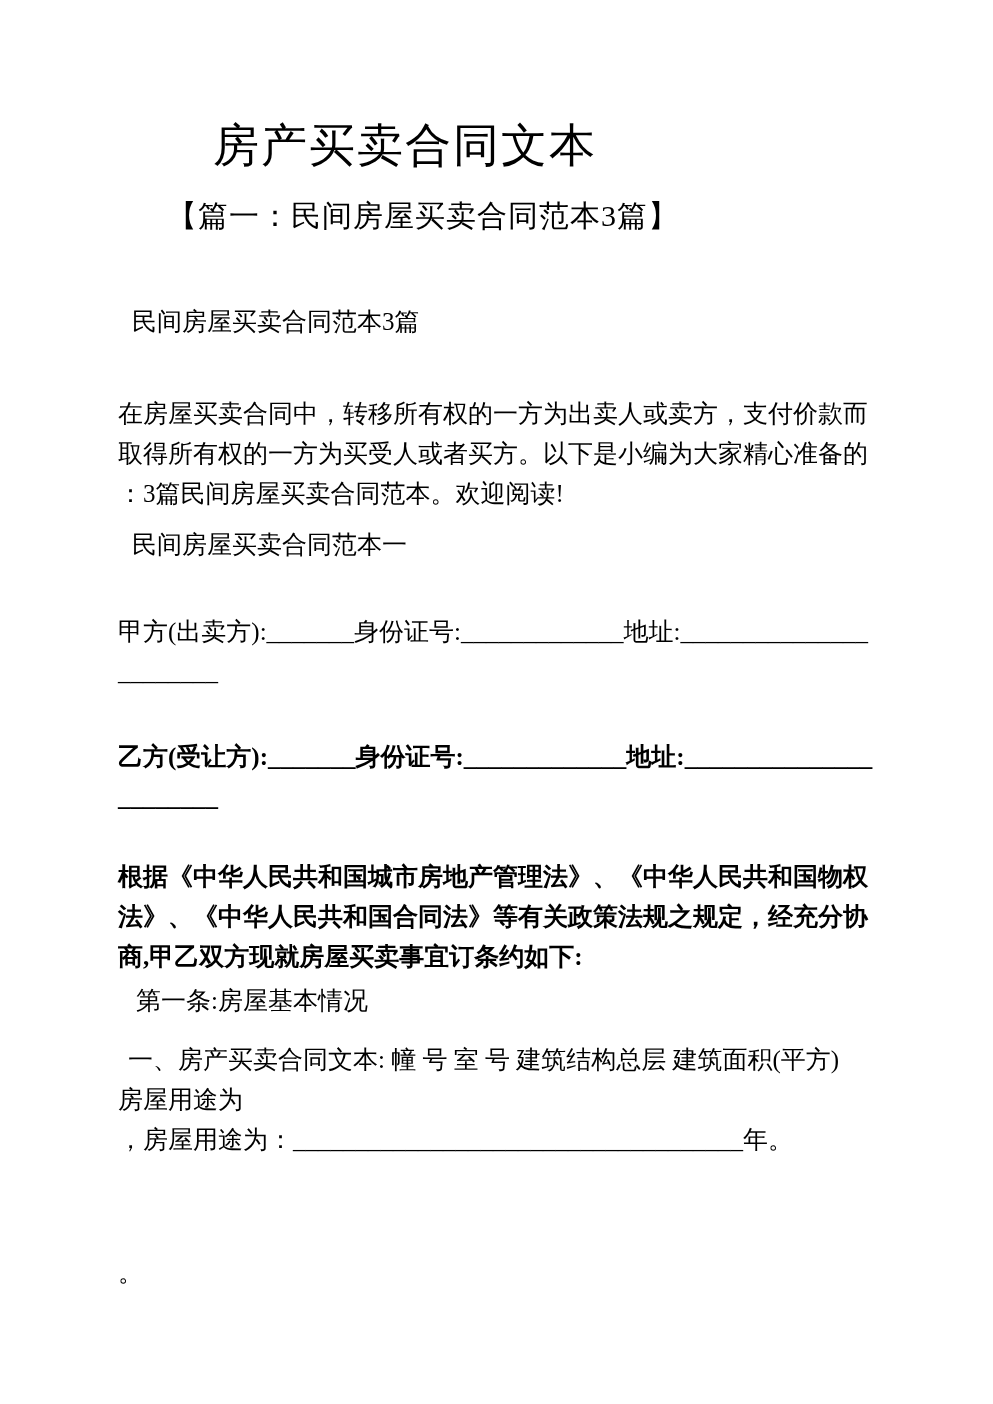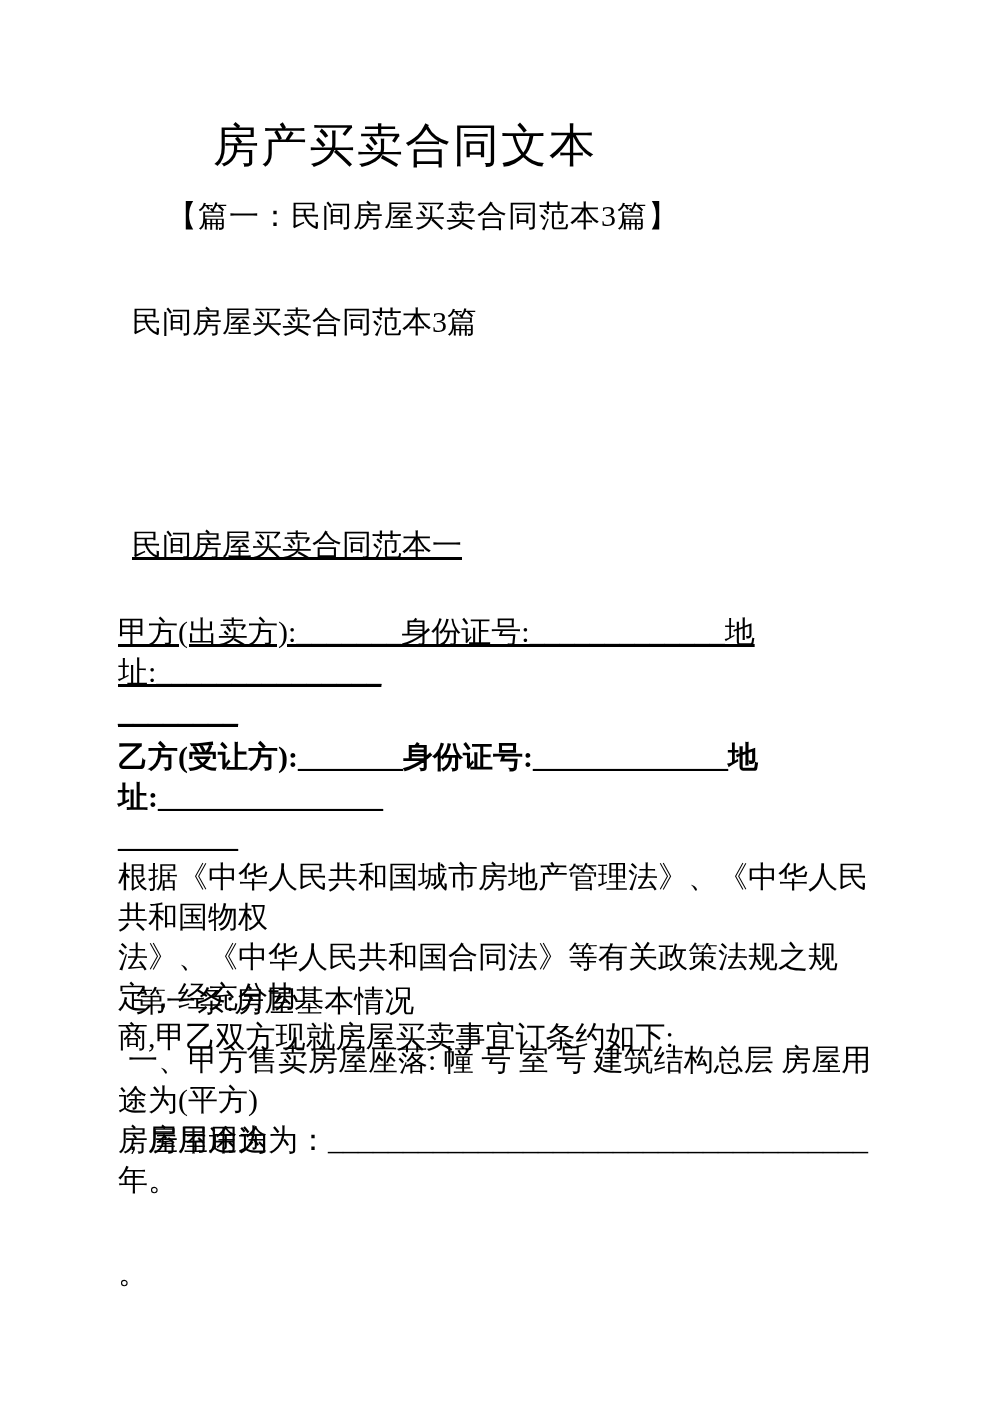--- a/index.html
+++ b/index.html
@@ -14,21 +14,21 @@
     background: #ffffff;
     color: #000000;
     font-family: "Liberation Serif", "DejaVu Serif", serif;
     overflow: hidden;
   }
   .blk {
     position: absolute;
     left: 118px;
     width: 762px;
     margin: 0;
-    font-size: 30px;
+    font-size: 25px;
     line-height: 40px;
     font-weight: normal;
     white-space: pre-line;
     color: #000000;
   }
   .doc-title {
     top: 116px;
     left: 0;
     width: 810px;
     text-align: center;
@@ -40,57 +40,60 @@
     top: 193px;
     left: 0;
     width: 846px;
     text-align: center;
     font-size: 30px;
     line-height: 46px;
     letter-spacing: 1px;
   }
   .b-sample-count { top: 302px; padding-left: 14px; }
   .b-intro        { top: 394px; }
-  .b-sample-one   { top: 525px; padding-left: 14px; text-decoration: underline; }
-  .b-party-a      { top: 612px; text-decoration: underline; }
+  .b-sample-one   { top: 525px; padding-left: 14px; }
+  .b-party-a      { top: 612px; }
   .b-party-b      { top: 737px; font-weight: bold; }
-  .b-basis        { top: 857px; }
+  .b-basis        { top: 857px; font-weight: bold; }
   .b-clause-one   { top: 981px; padding-left: 18px; }
   .b-location     { top: 1040px; text-indent: 10px; }
   .b-year         { top: 1120px; }
   .b-reg          { top: 1207px; }
   .b-period       { top: 1253px; }
 </style>
 </head>
 <body>
 
 <div class="page">
 
   <h1 class="blk doc-title">房产买卖合同文本</h1>
 
   <h2 class="blk doc-subtitle">【篇一：民间房屋买卖合同范本3篇】</h2>
 
   <p class="blk b-sample-count">民间房屋买卖合同范本3篇</p>
 
+  <p class="blk b-intro">在房屋买卖合同中，转移所有权的一方为出卖人或卖方，支付价款而
+取得所有权的一方为买受人或者买方。以下是小编为大家精心准备的
+：3篇民间房屋买卖合同范本。欢迎阅读!</p>
 
   <p class="blk b-sample-one">民间房屋买卖合同范本一</p>
 
   <p class="blk b-party-a">甲方(出卖方):_______身份证号:_____________地址:_______________
 ________</p>
 
   <p class="blk b-party-b">乙方(受让方):_______身份证号:_____________地址:_______________
 ________</p>
 
   <p class="blk b-basis">根据《中华人民共和国城市房地产管理法》、《中华人民共和国物权
 法》、《中华人民共和国合同法》等有关政策法规之规定，经充分协
 商,甲乙双方现就房屋买卖事宜订条约如下:</p>
 
   <p class="blk b-clause-one">第一条:房屋基本情况</p>
 
-  <p class="blk b-location">一、甲方售卖房屋座落: 幢 号 室 号 建筑结构总层 房屋用途为(平方)
+  <p class="blk b-location">一、房产买卖合同文本: 幢 号 室 号 建筑结构总层 建筑面积(平方)
 房屋用途为</p>
 
   <p class="blk b-year">，房屋用途为：____________________________________年。</p>
 
 
   <p class="blk b-period">。</p>
 
 </div>
 
 </body></html>

